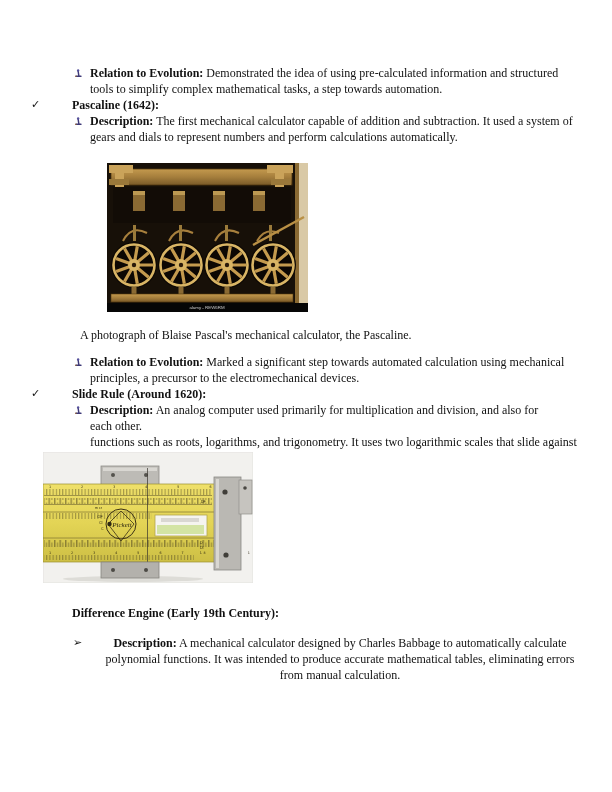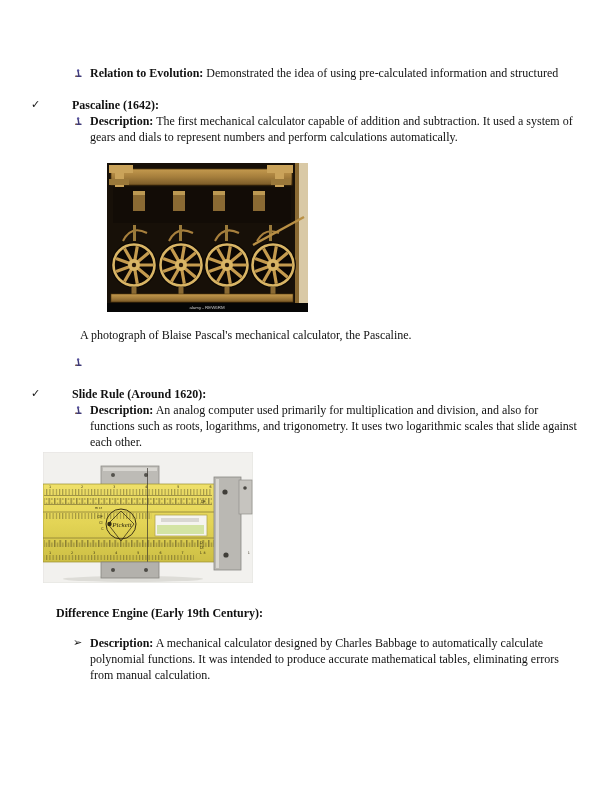--- a/index.html
+++ b/index.html
@@ -13,43 +13,44 @@
     overflow:hidden;
     padding-left:30px;
   }
   .item{position:absolute;left:0;width:612px;}
   .bullet{position:absolute;display:inline-block;}
   .li2 .bullet{left:74px;top:2px;}
   .li2 .txt{position:absolute;left:90px;top:0;width:500px;}
   .li1 .bullet{left:31px;top:0px;font-size:11px;font-family:"DejaVu Sans",sans-serif;}
   .li1 .txt{position:absolute;left:56px;top:0;width:520px;font-weight:bold;margin-left:16px;}
   .arrow-item .bullet{left:73px;top:0px;font-size:11px;font-family:"DejaVu Sans",sans-serif;}
-  .arrow-item .txt{position:absolute;left:90px;top:0;width:500px;}
+  .arrow-item .txt{position:absolute;left:90px;top:0;width:500px;text-align:center;}
   .line{white-space:nowrap;}
   b{font-weight:bold;}
   .caption{position:absolute;left:80px;white-space:nowrap;}
-  .heading{position:absolute;left:56px;font-weight:bold;white-space:nowrap;font-family:Liberation Serif, serif;}
+  .heading{position:absolute;left:72px;font-weight:bold;white-space:nowrap;font-family:Liberation Serif, serif;}
   .photo{position:absolute;display:block;}
 </style>
 </head>
 <body>
 
 <div class="page">
 
   <div class="item li2" style="top:65px">
     <span class="bullet">
       <svg width="9" height="10" viewBox="0 0 10 11">
         <rect x="1.6" y="7.2" width="6.8" height="1.7" rx="0.6" fill="#3f3a78"></rect>
         <rect x="4.2" y="1.2" width="1.6" height="6.8" fill="#3f3a78" transform="rotate(-8 5 5)"></rect>
         <circle cx="4.6" cy="1.6" r="1.3" fill="#55509a"></circle>
         <rect x="1.2" y="7.4" width="1.6" height="1.3" fill="#9a6a3a"></rect>
       </svg>
     </span>
     <div class="txt">
       <div class="line"><b>Relation to Evolution:</b> <span>Demonstrated the idea of using pre-calculated information and structured</span></div>
+      <div class="line">tools to simplify complex mathematical tasks, a step towards automation.</div>
     </div>
   </div>
 
   <div class="item li1" style="top:97px">
     <span class="bullet">✓</span>
     <div class="txt line">Pascaline (1642):</div>
   </div>
 
   <div class="item li2" style="top:113px">
     <span class="bullet">
@@ -150,41 +151,43 @@
   <div class="item li2" style="top:354px">
     <span class="bullet">
       <svg width="9" height="10" viewBox="0 0 10 11">
         <rect x="1.6" y="7.2" width="6.8" height="1.7" rx="0.6" fill="#3f3a78"></rect>
         <rect x="4.2" y="1.2" width="1.6" height="6.8" fill="#3f3a78" transform="rotate(-8 5 5)"></rect>
         <circle cx="4.6" cy="1.6" r="1.3" fill="#55509a"></circle>
         <rect x="1.2" y="7.4" width="1.6" height="1.3" fill="#9a6a3a"></rect>
       </svg>
     </span>
     <div class="txt">
+      <div class="line"><b>Relation to Evolution:</b> <span>Marked a significant step towards automated calculation using mechanical</span></div>
+      <div class="line">principles, a precursor to the electromechanical devices.</div>
     </div>
   </div>
 
   <div class="item li1" style="top:386px">
     <span class="bullet">✓</span>
     <div class="txt line">Slide Rule (Around 1620):</div>
   </div>
 
   <div class="item li2" style="top:402px">
     <span class="bullet">
       <svg width="9" height="10" viewBox="0 0 10 11">
         <rect x="1.6" y="7.2" width="6.8" height="1.7" rx="0.6" fill="#3f3a78"></rect>
         <rect x="4.2" y="1.2" width="1.6" height="6.8" fill="#3f3a78" transform="rotate(-8 5 5)"></rect>
         <circle cx="4.6" cy="1.6" r="1.3" fill="#55509a"></circle>
         <rect x="1.2" y="7.4" width="1.6" height="1.3" fill="#9a6a3a"></rect>
       </svg>
     </span>
     <div class="txt">
       <div class="line"><b>Description:</b> <span>An analog computer used primarily for multiplication and division, and also for</span></div>
+      <div class="line">each other.</div>
       <div class="line">functions such as roots, logarithms, and trigonometry. It uses two logarithmic scales that slide against</div>
-      <div class="line">each other.</div>
     </div>
   </div>
 
   <div class="photo" style="left:43px;top:452px;width:210px;height:146px">
     <svg width="210" height="131" viewBox="0 0 210 131">
       <defs>
         <linearGradient id="ruleYellow" x1="0" y1="0" x2="0" y2="1">
           <stop offset="0" stop-color="#efe06a"></stop>
             <stop offset="0.5" stop-color="#e3d455"></stop>
             <stop offset="1" stop-color="#cdbf45"></stop>

